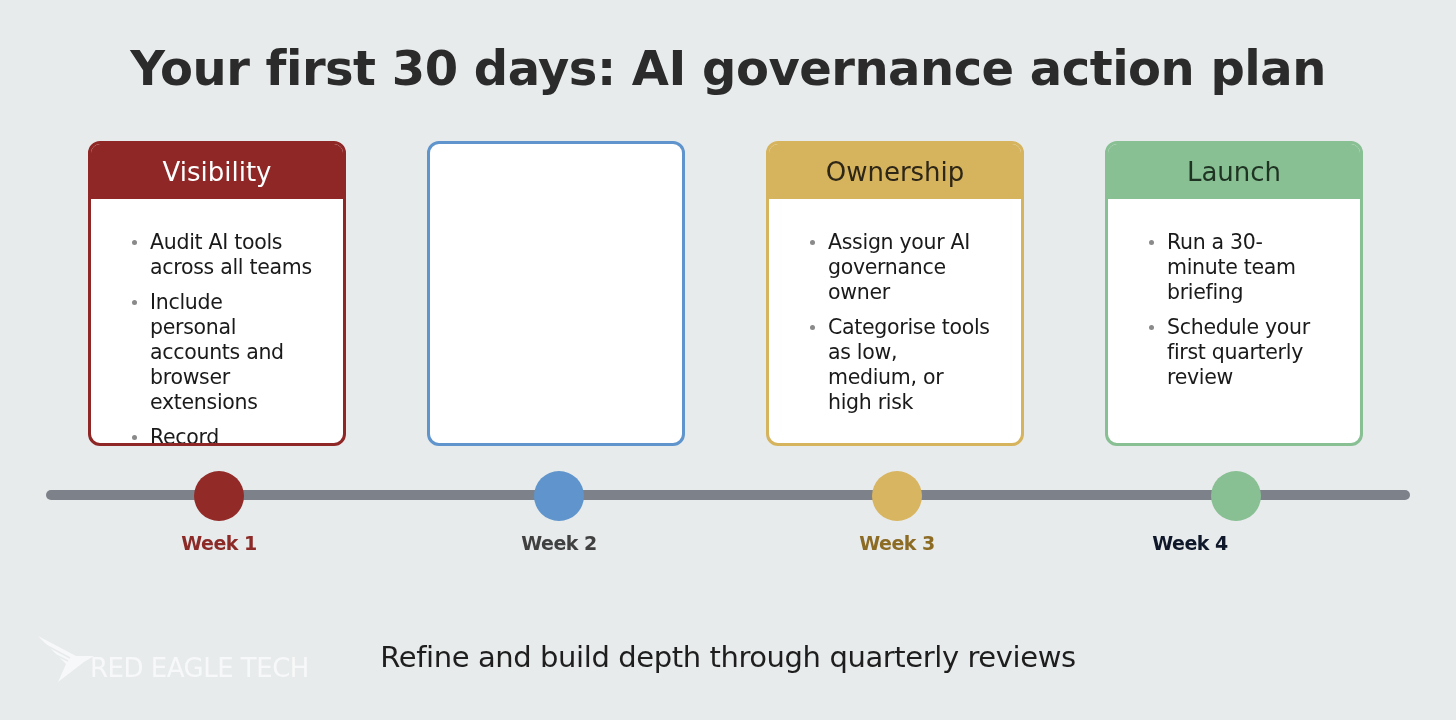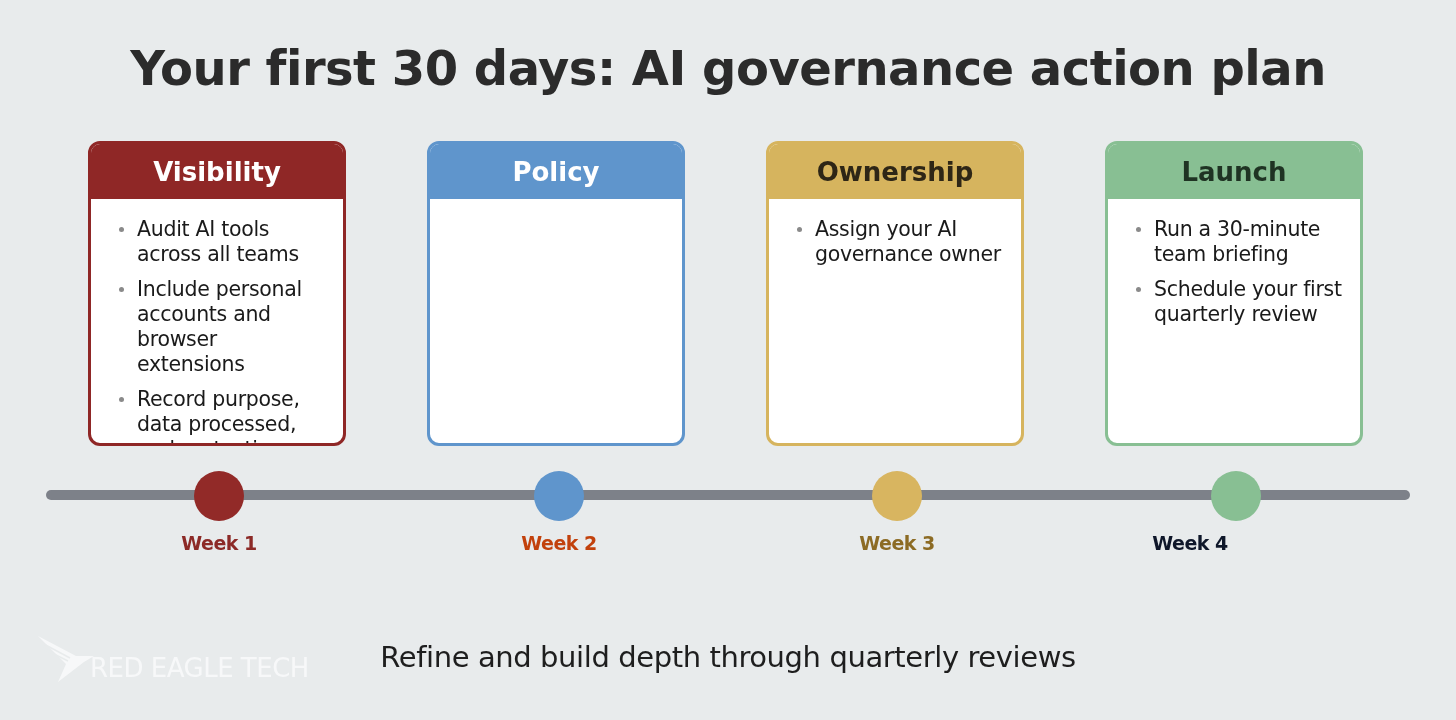--- a/index.html
+++ b/index.html
@@ -14,24 +14,24 @@
     text-align:center; font-weight:bold; font-size:48px; color:#2b2b2b;
     letter-spacing:-0.5px;
   }
   .card {
     position:absolute; top:141px; width:258px; height:305px;
     border:3px solid; border-radius:12px; background:#fff;
     box-sizing:border-box; overflow:hidden;
   }
   .card-head {
     height:55px; display:flex; align-items:center; justify-content:center;
-    font-weight:bold; font-size:26px;
+    font-weight:normal; font-size:26px;
   }
   .card-body { padding:14px 14px 0 22px; }
-  .card-body ul { list-style:none; margin:4px; padding:0; }
+  .card-body ul { list-style:none; margin:17px; padding:0; }
   .card-body li {
     position:relative; padding-left:20px; font-size:20.5px; line-height:25px;
     color:#1a1a1a; margin-bottom:10px; letter-spacing:-0.3px;
   }
   .card-body li::before {
     content:""; position:absolute; left:2px; top:10px; width:5px; height:5px;
     border-radius:50%; background:#8a8a8a;
   }
   .timeline {
     position:absolute; left:46px; top:490px; width:1364px; height:10px;
@@ -66,28 +66,28 @@
   <div class="card-body">
     <ul>
       <li>Audit AI tools across all teams</li>
       <li>Include personal accounts and browser extensions</li>
       <li>Record purpose, data processed, and protections</li>
     </ul>
   </div>
 </div>
 
 <div class="card" style="left:427px;border-color:#5f95cc;">
-  <div class="card-head" style="background:#5f95cc;color:#fff;">Policy</div>
 </div>
 
 <div class="card" style="left:766px;border-color:#d6b45e;">
   <div class="card-head" style="background:#d6b45e;color:#2e2616;">Ownership</div>
   <div class="card-body">
     <ul>
       <li>Assign your AI governance owner</li>
+      <li>Categorise tools as low, medium, or high risk</li>
     </ul>
   </div>
 </div>
 
 <div class="card" style="left:1105px;border-color:#88bf93;">
   <div class="card-head" style="background:#88bf93;color:#1f3323;">Launch</div>
   <div class="card-body">
     <ul>
       <li>Run a 30-minute team briefing</li>
       <li>Schedule your first quarterly review</li>
@@ -95,21 +95,21 @@
   </div>
 </div>
 
 <div class="timeline"></div>
 <div class="dot" style="left:194px;background:#922a28;"></div>
 <div class="dot" style="left:534px;background:#5f95cc;"></div>
 <div class="dot" style="left:872px;background:#d8b560;"></div>
 <div class="dot" style="left:1211px;background:#88bf93;"></div>
 
 <div class="week" style="left:119px;color:#8c2a27;">Week 1</div>
-<div class="week" style="left:459px;color:#c2410c;">Week 2</div>
+<div class="week" style="left:459px;color:#404040;">Week 2</div>
 <div class="week" style="left:797px;color:#8c6b24;">Week 3</div>
 <div class="week" style="left:1090px;color:#0f172a;">Week 4</div>
 
 <div class="footer">Refine and build depth through quarterly reviews</div>
 
 <div class="logo">
   <span>
     <svg width="62" height="52" viewBox="0 0 62 52">
       <path d="M2 2 L40 22 L58 22 L48 28 L22 48 L30 30 Z" fill="#f7f8f9"></path>
       <path d="M4 8 L34 24" stroke="#e8ebec" stroke-width="1.5"></path>

